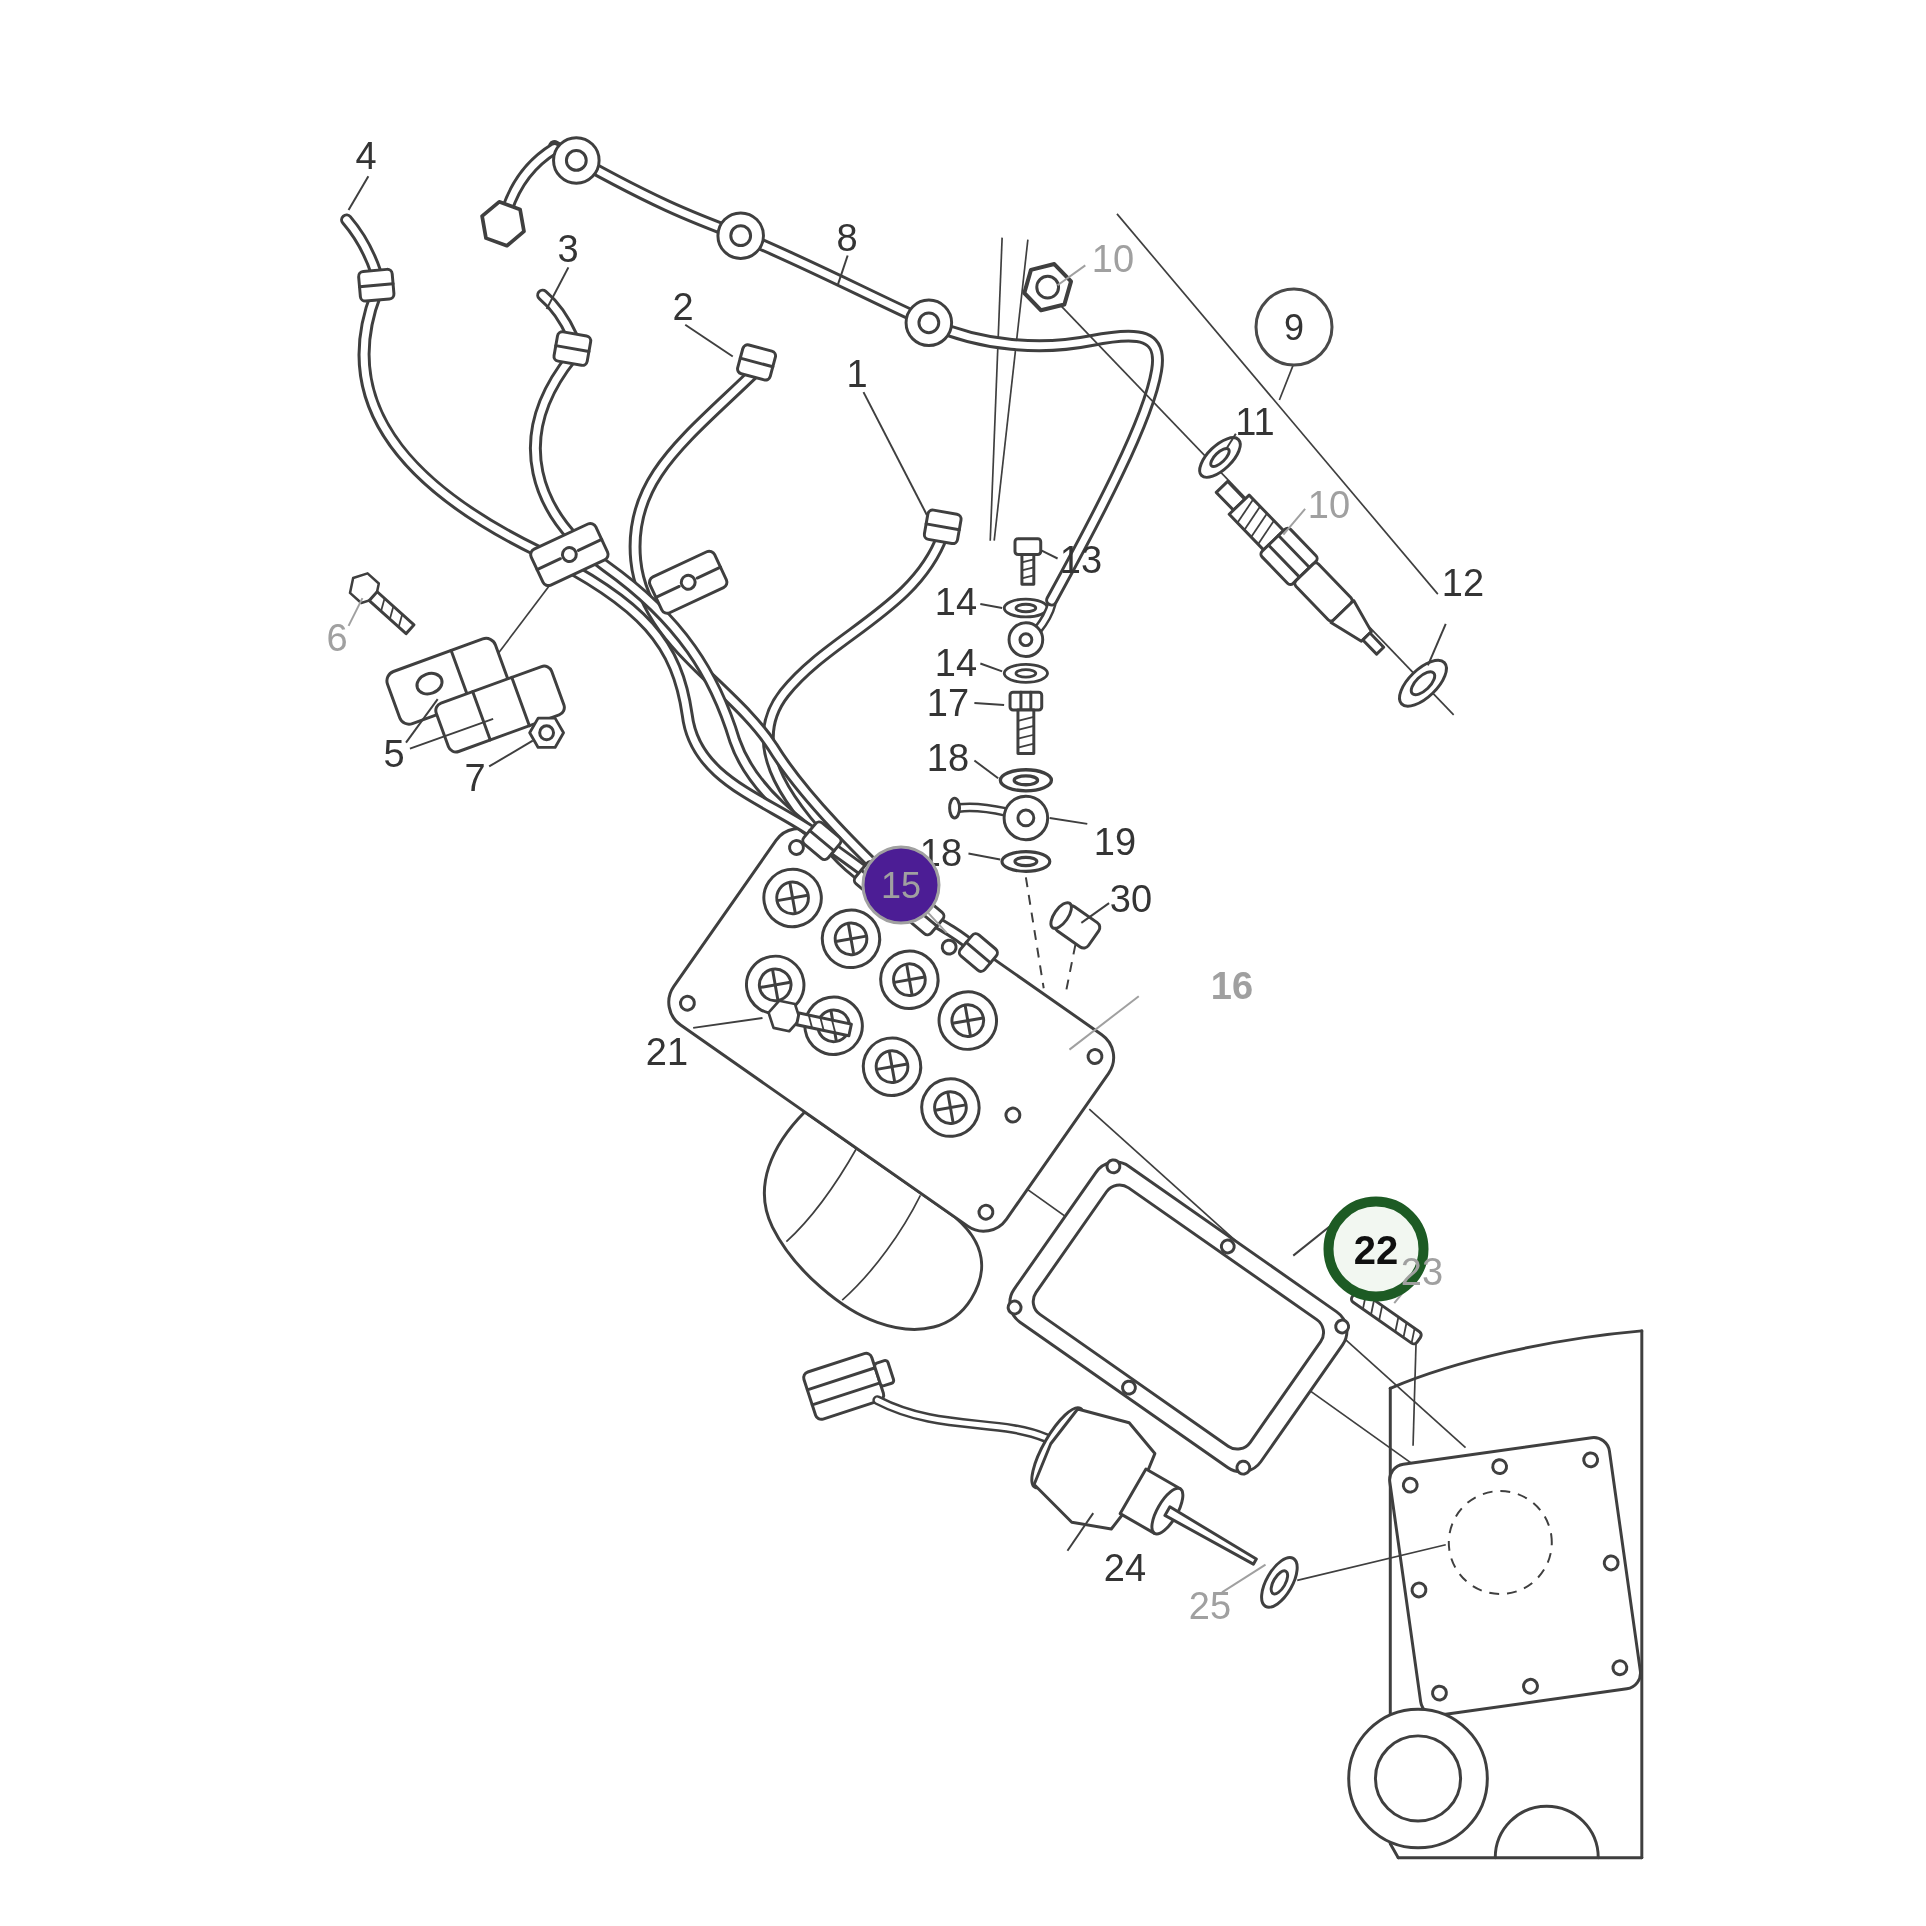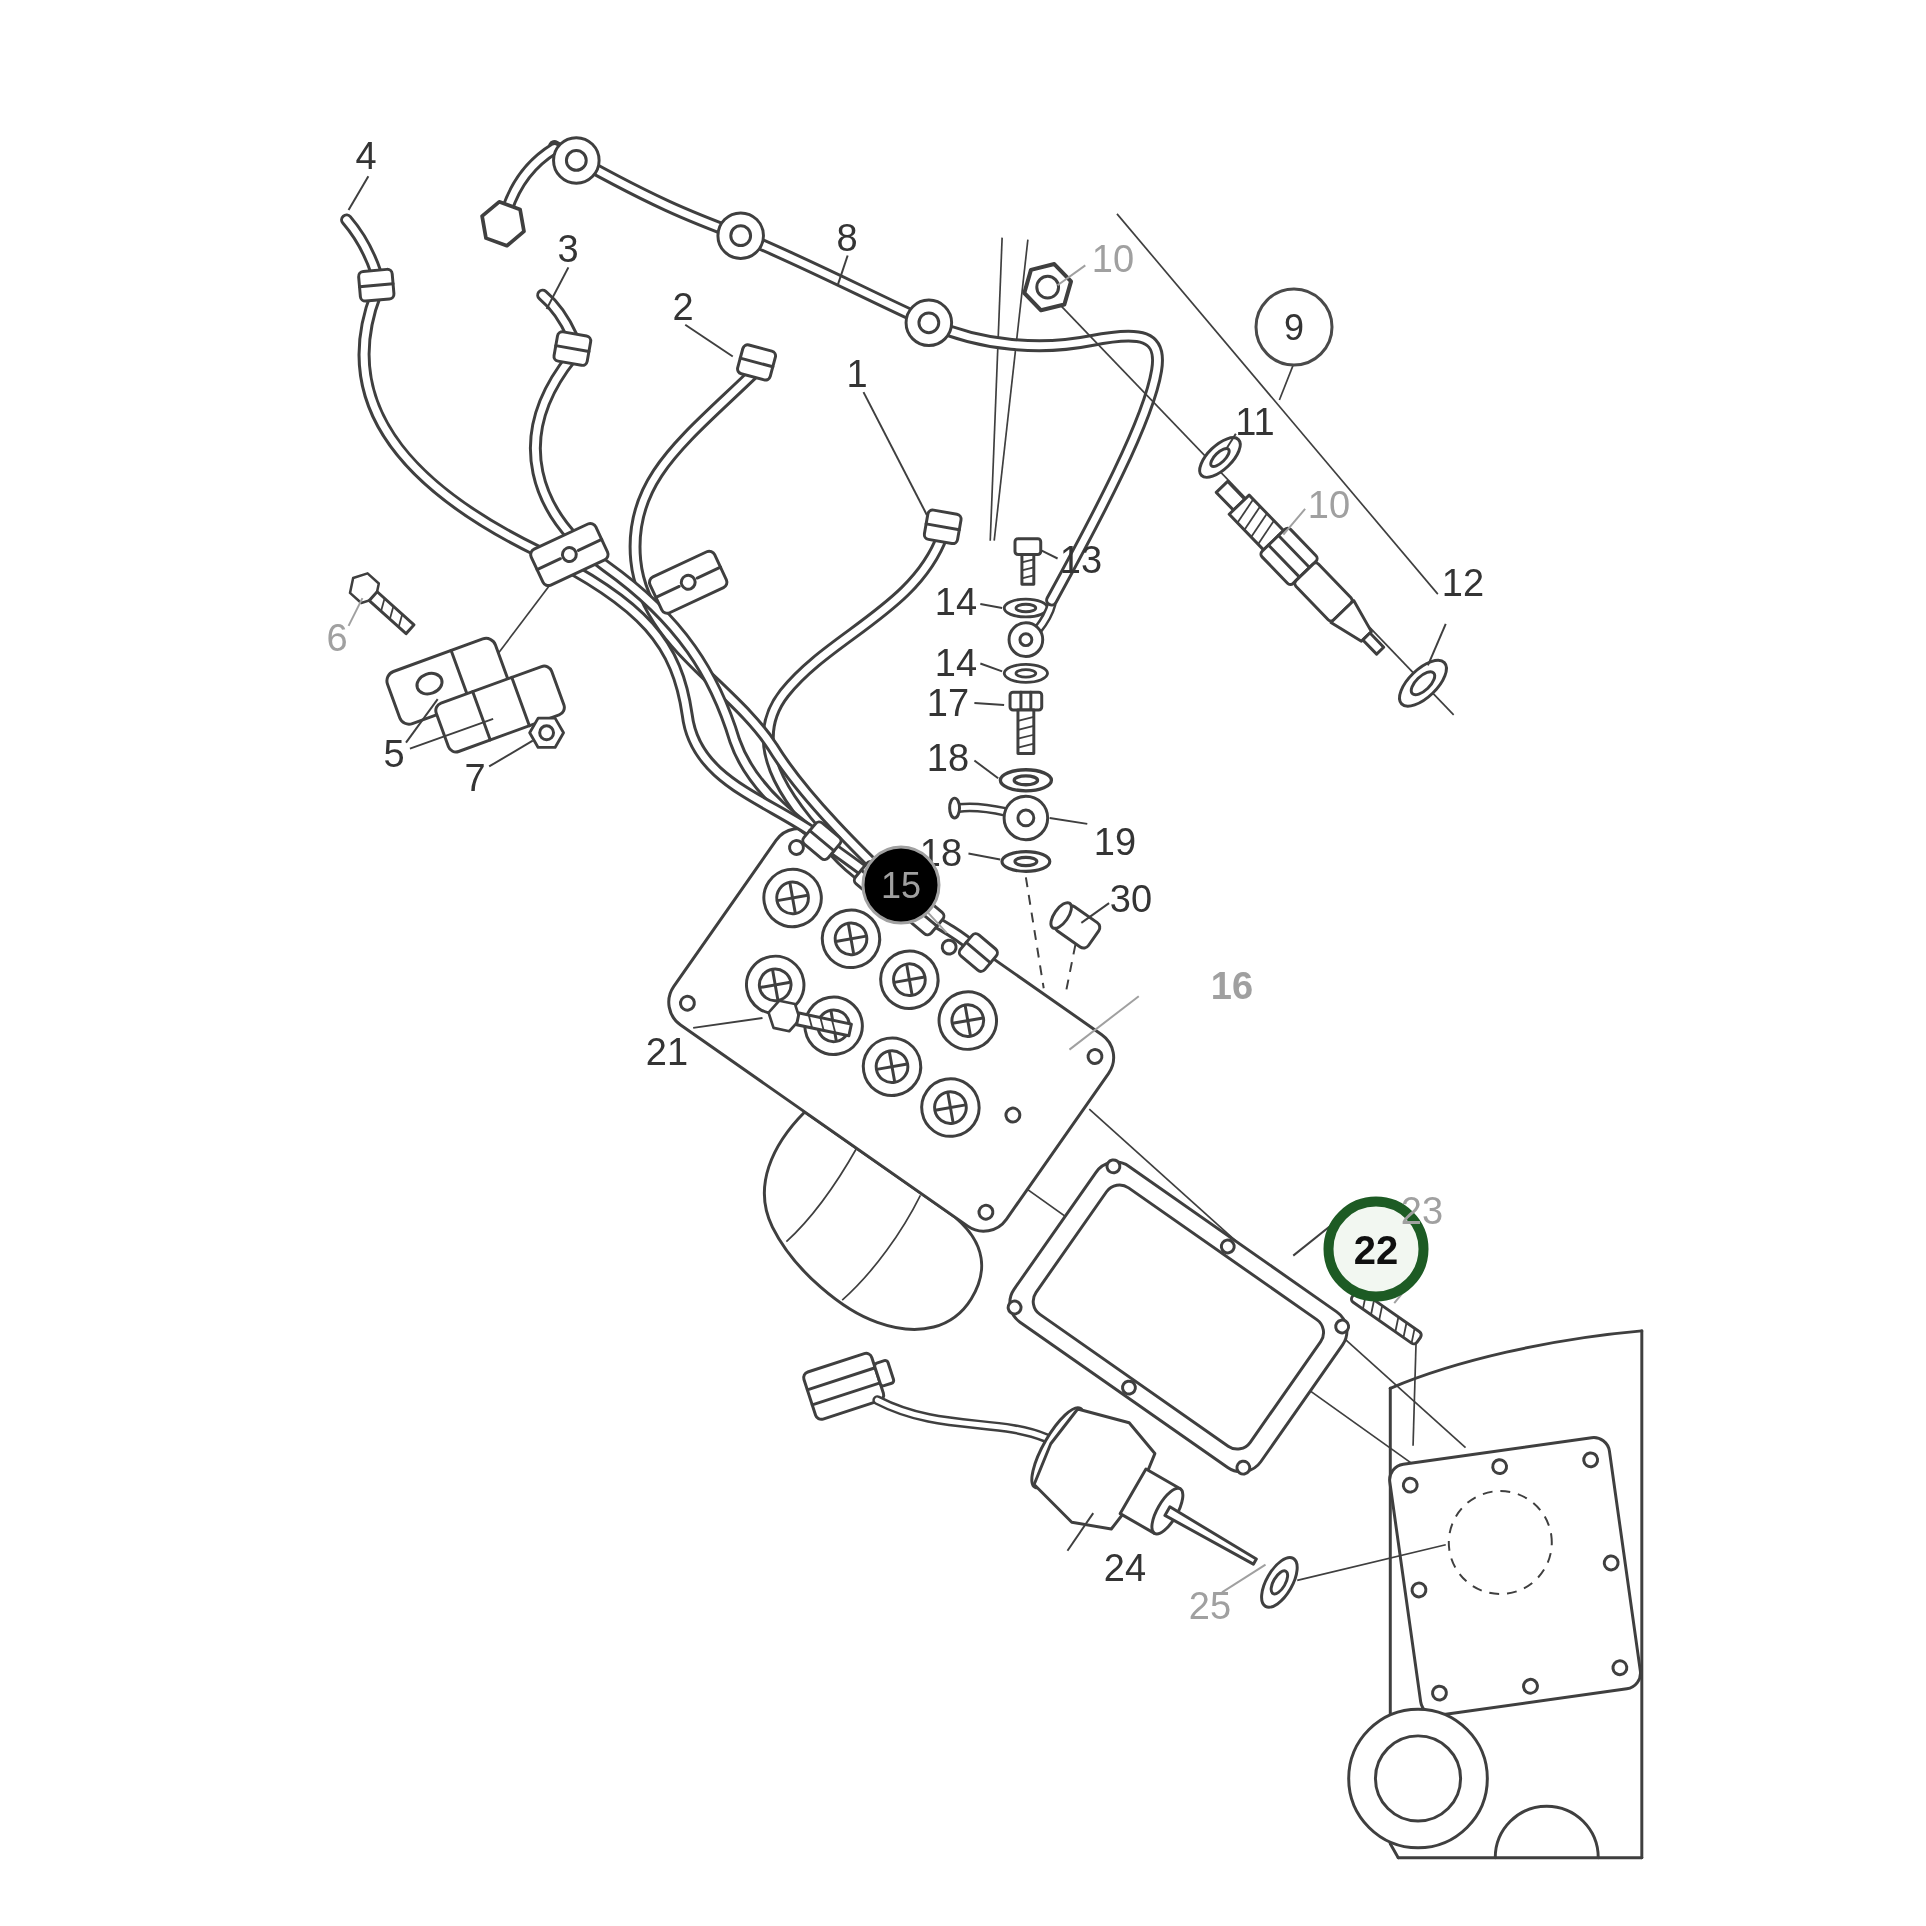--- a/index.html
+++ b/index.html
@@ -34,21 +34,21 @@
     display:flex;align-items:center;justify-content:center;
     white-space:nowrap;user-select:none;
   }
   .callout.muted{color:var(--muted);}
   .callout.circled{
     width:73px;height:73px;border:3px solid #4a4a4a;border-radius:50%;
     background:#ffffff;font-size:36px;
   }
   .callout.circled-muted{
     width:73px;height:73px;border:3px solid var(--muted);border-radius:50%;
-    background:#000000;color:var(--muted);font-size:36px;
+    background:#4c1d95;color:var(--muted);font-size:36px;
   }
   .callout.highlight{
     width:85px;height:85px;border:10px solid var(--hl);border-radius:50%;
     background:var(--hl-bg);color:#101010;font-weight:bold;font-size:40px;
   }
 </style>
 </head>
 <body>
 
 <div class="stage">
@@ -408,21 +408,21 @@
       <div class="callout plain" style="left: 956px; top: 663px;">14</div>
       <div class="callout plain" style="left: 948px; top: 703px;">17</div>
       <div class="callout plain" style="left: 948px; top: 758px;">18</div>
       <div class="callout plain" style="left: 1115px; top: 826px; margin-top: 16px;">19</div>
       <div class="callout plain" style="left: 941px; top: 853px;">18</div>
       <div class="callout circled-muted" style="left: 901px; top: 885px;">15</div>
       <div class="callout plain" style="left: 1131px; top: 899px;">30</div>
       <div class="callout muted" style="left: 1232px; top: 986px; font-weight: bold;">16</div>
       <div class="callout plain" style="left: 667px; top: 1028px; margin-top: 24px;">21</div>
       <div class="callout highlight" style="left: 1376px; top: 1249px;">22</div>
-      <div class="callout muted" style="left: 1422px; top: 1211px;">23</div>
+      <div class="callout muted" style="left: 1422px; top: 1272px;">23</div>
       <div class="callout plain" style="left: 1125px; top: 1568px;">24</div>
       <div class="callout muted" style="left: 1210px; top: 1606px;">25</div>
       <div class="callout muted" style="left: 337px; top: 638px;">6</div>
       <div class="callout plain" style="left: 394px; top: 754px;">5</div>
       <div class="callout plain" style="left: 475px; top: 778px;">7</div>
     </div>
 
 </div>
 
 

